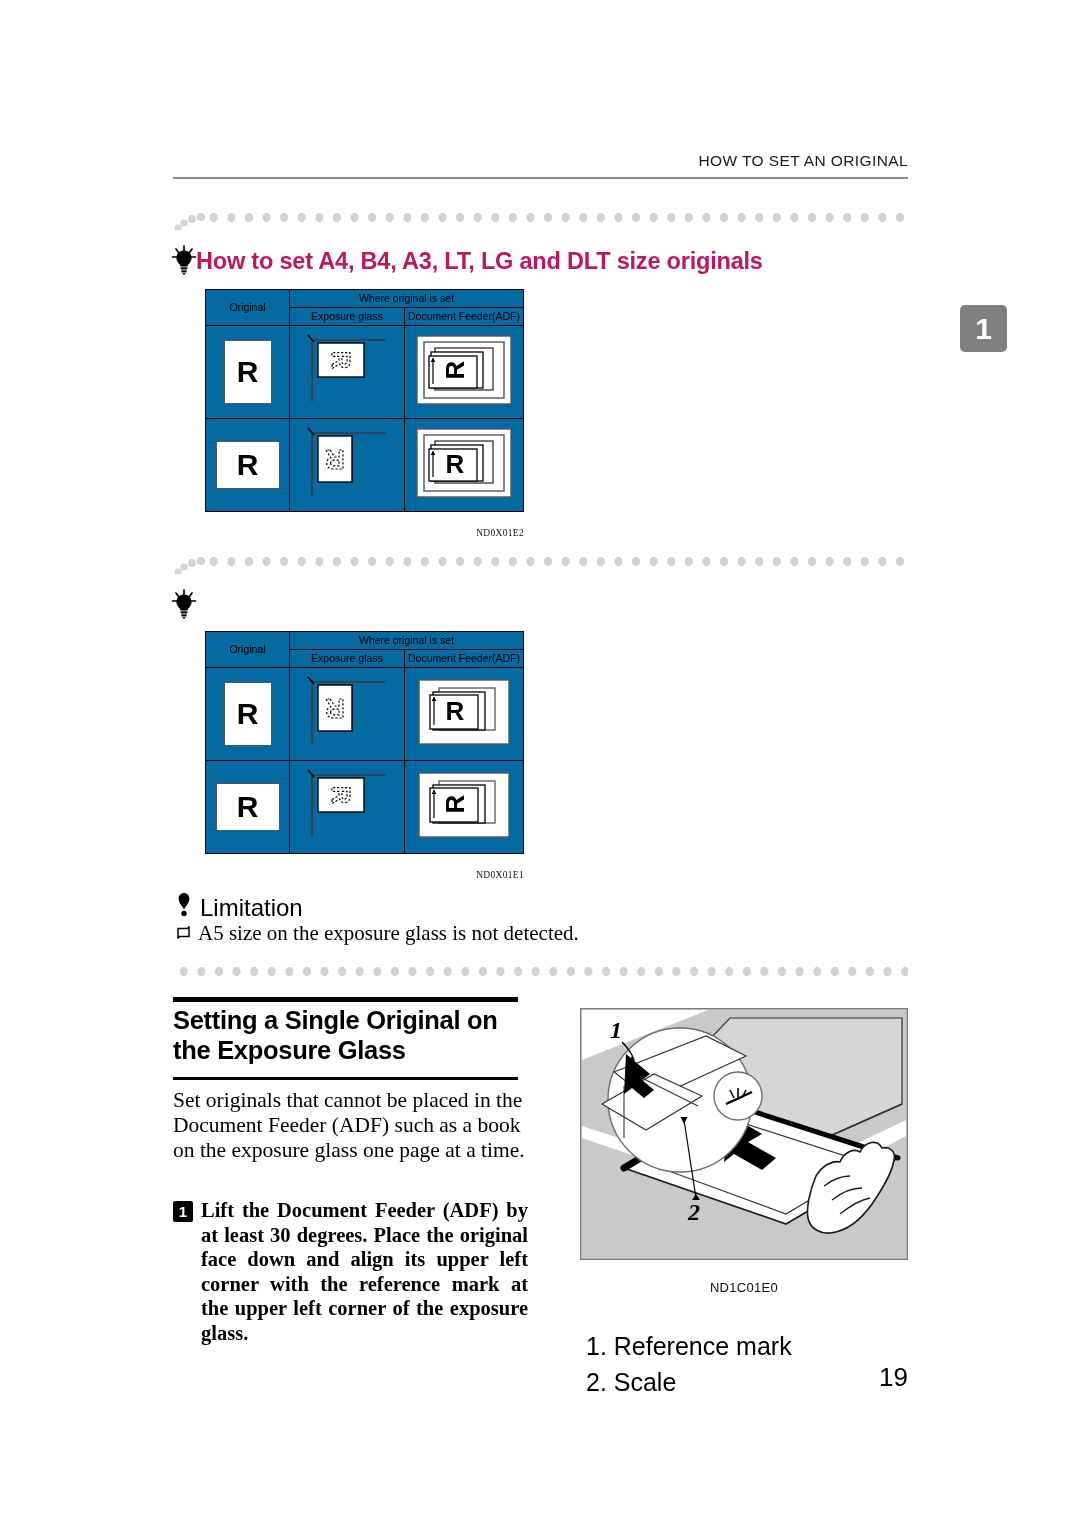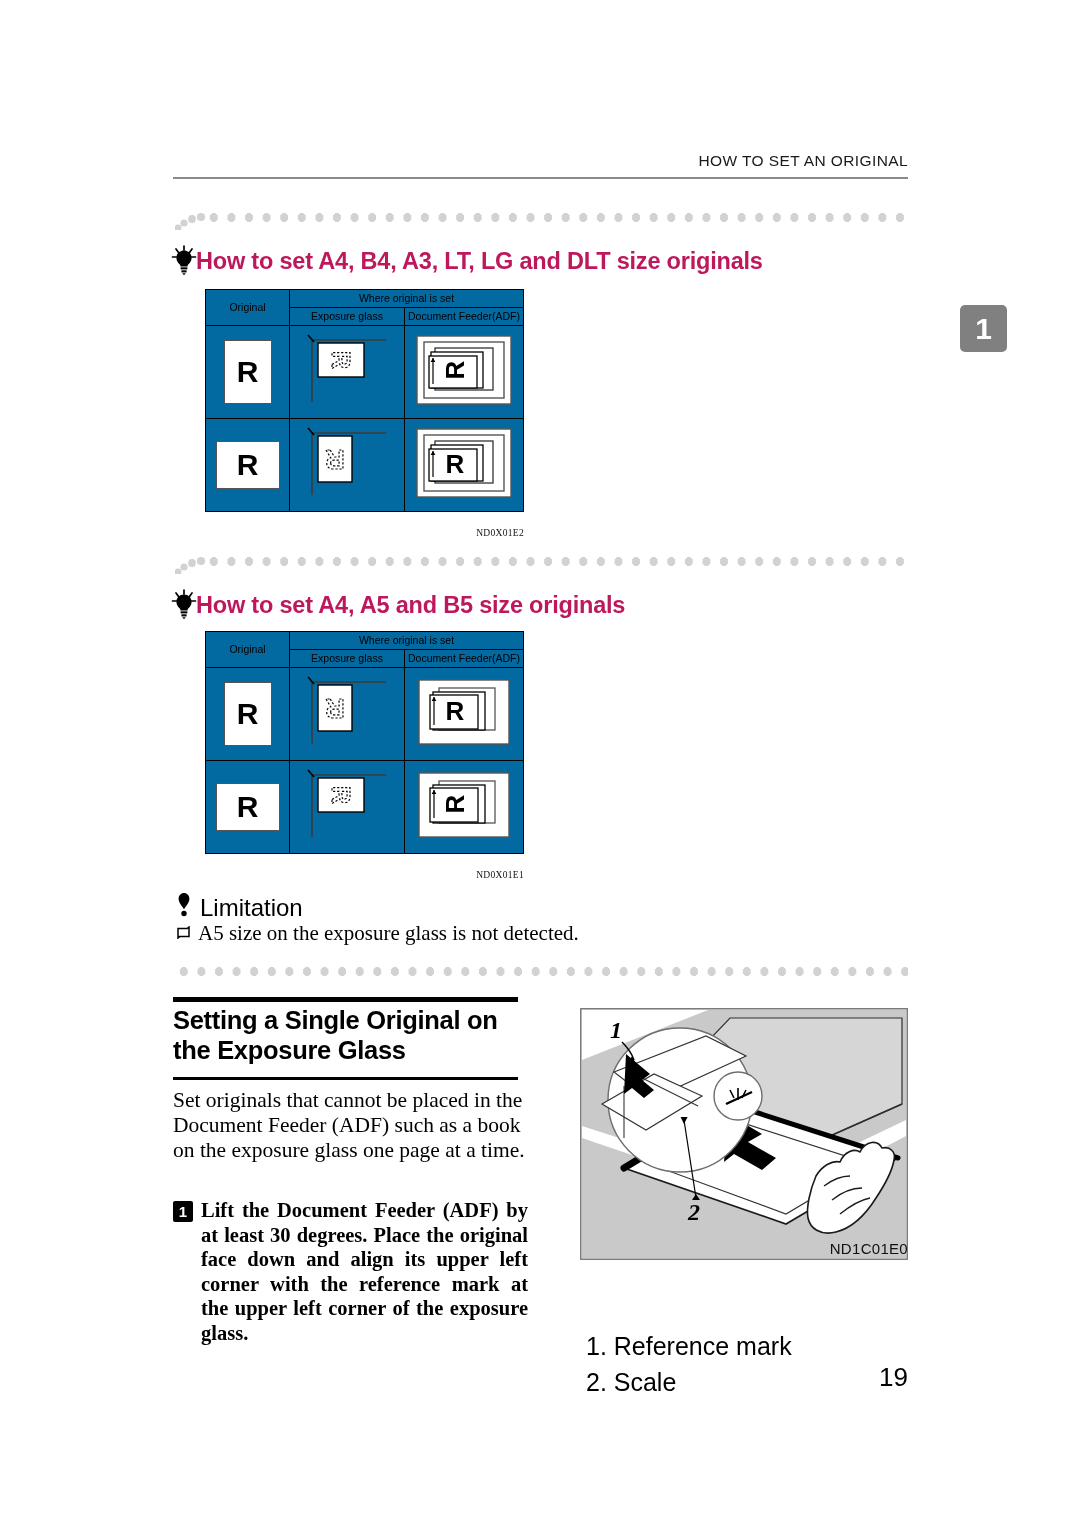--- a/index.html
+++ b/index.html
@@ -136,24 +136,24 @@
   .step-text {
     margin-left:28px;
     font-family:"Liberation Serif", serif;
     font-weight:bold; font-size:20.5px; line-height:1.2;
     text-align:justify; color:#000;
   }
 
   
   .illus { position:absolute; left:580px; top:1008px; width:328px; height:252px; }
   .illus-code {
-    position:absolute; left:580px; top:1240px; width:328px;
-    text-align:right;
-    font-family:"Liberation Sans", sans-serif;
-    font-size:15px; color:#111; letter-spacing:.3px;
+    position:absolute; left:580px; top:1280px; width:328px;
+    text-align:center;
+    font-family:"Liberation Sans", sans-serif;
+    font-size:13px; color:#111; letter-spacing:.3px;
   }
   .legend {
     position:absolute; left:586px; top:1328px; width:330px;
     font-family:Liberation Sans, sans-serif;
     font-size:25px; line-height:1.45; color:#000;
   }
 
   
   .pageno {
     position:absolute; left:820px; top:1362px; width:88px;
@@ -280,21 +280,20 @@
   <div class="dots-wrap" style="left:175px; top:552px; width:733px;">
     <div class="dots-row"></div>
     <svg class="dots-curve" viewBox="0 0 34 22">
       <circle cx="3" cy="20" r="3.4" fill="#d2d2d2"></circle>
       <circle cx="9" cy="15" r="3.6" fill="#d2d2d2"></circle>
       <circle cx="17" cy="11" r="3.9" fill="#d2d2d2"></circle>
       <circle cx="26" cy="9" r="4.1" fill="#d2d2d2"></circle>
     </svg>
   </div>
 
-  <div class="tip-head" style="left:196px; top:592px;">How to set A4, A5 and B5 size originals</div>
   <svg class="bulb" style="left:171px; top:589px;" viewBox="0 0 26 30">
     <g stroke="#000" stroke-width="1.7" stroke-linecap="round">
       <line x1="13" y1="1" x2="13" y2="5"></line>
       <line x1="5" y1="4" x2="7.5" y2="7.5"></line>
       <line x1="21" y1="4" x2="18.5" y2="7.5"></line>
       <line x1="1.5" y1="12" x2="5.5" y2="12"></line>
       <line x1="24.5" y1="12" x2="20.5" y2="12"></line>
     </g>
     <path d="M13 5.5c-4.4 0-7.6 3.3-7.6 7.4 0 3.1 1.9 4.9 3.1 6.3.7.8 1 1.4 1 2.2h7c0-.8.3-1.4 1-2.2 1.2-1.4 3.1-3.2 3.1-6.3 0-4.1-3.2-7.4-7.6-7.4z" fill="#000"></path>
     <rect x="9.6" y="22.3" width="6.8" height="2.1" fill="#000"></rect>

